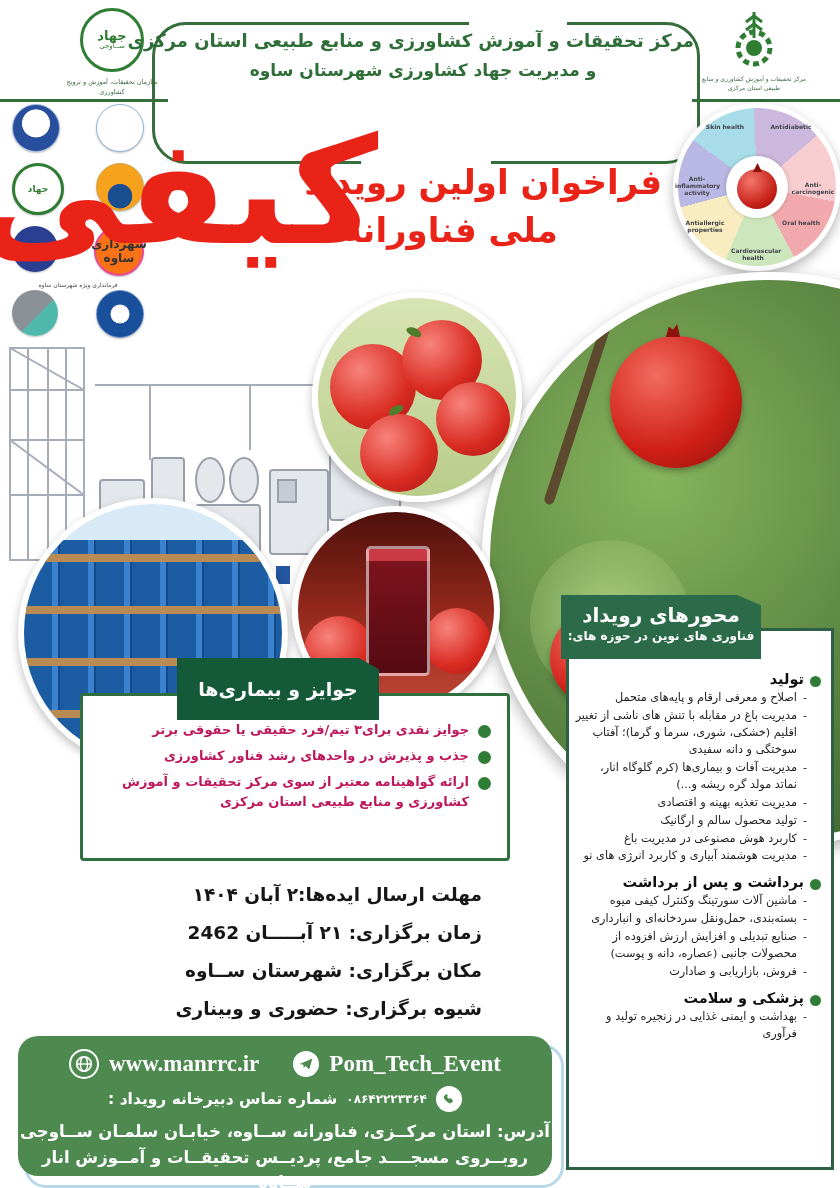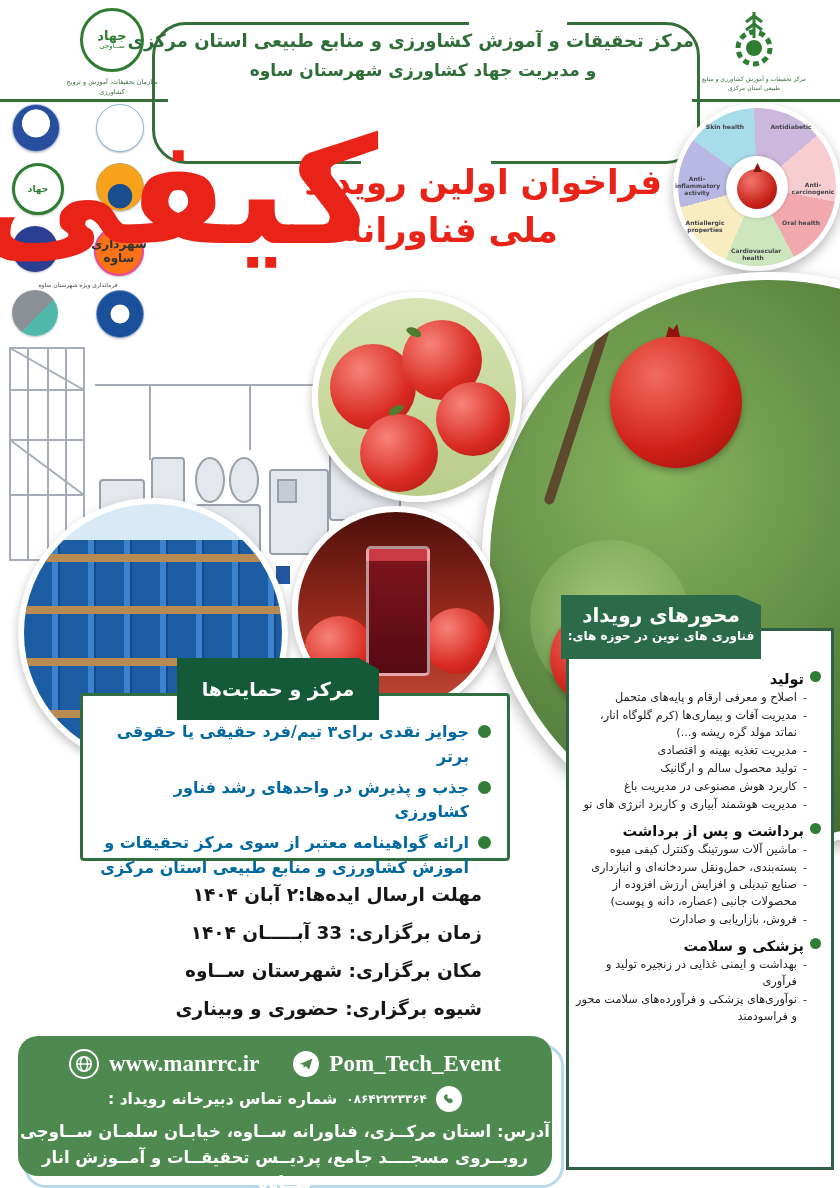--- a/index.html
+++ b/index.html
@@ -107,31 +107,31 @@
   .tree .crown{position:absolute;width:14px;height:13px;background:#8f120c;clip-path:polygon(0 100%,20% 20%,50% 45%,80% 0,100% 100%);}
   .tree .cr1{left:176px;top:44px;} .tree .cr2{left:100px;top:320px;} .tree .cr3{left:196px;top:442px;}
 
   
   .axes-box{position:absolute;left:566px;top:628px;width:268px;height:542px;border:3px solid #2f5f45;background:#fff;z-index:3;box-sizing:border-box;padding:40px 10px 8px 6px;direction:rtl;}
   .axes-header{position:absolute;left:561px;top:595px;width:200px;height:64px;background:#2c6b49;z-index:4;color:#fff;text-align:center;
      clip-path:polygon(0 0,88% 0,100% 16%,100% 100%,0 100%);}
   .axes-header .ah1{font-size:20px;font-weight:bold;margin-top:8px;}
   .axes-header .ah2{font-size:12px;font-weight:bold;margin-top:2px;direction:rtl;}
   .sec{margin-bottom:9px;}
-  .sec-head{display:flex;align-items:flex-start;gap:6px;font-size:14.5px;font-weight:bold;color:#101010;margin-bottom:3px;}
+  .sec-head{display:flex;align-items:flex-end;gap:6px;font-size:14.5px;font-weight:bold;color:#101010;margin-bottom:3px;}
   .dot{width:11px;height:11px;border-radius:50%;background:#2f7d36;flex:0 0 auto;}
   .sec ul{list-style:none;margin:0;padding:0 14px 0 0;}
   .sec li{position:relative;font-size:11.3px;color:#1c1c1c;line-height:1.5;padding-right:10px;margin-bottom:1px;}
   .sec li::before{content:"-";position:absolute;right:0;top:0;}
 
   
   .prizes-header{position:absolute;left:177px;top:658px;width:202px;height:62px;background:#155a38;z-index:4;color:#fff;display:flex;align-items:center;justify-content:center;font-size:19px;font-weight:bold;direction:rtl;clip-path:polygon(0 0,90% 0,100% 18%,100% 100%,0 100%);}
   .prizes-box{position:absolute;left:80px;top:693px;width:430px;height:168px;border:3px solid #2f6e3f;border-radius:4px;background:#fff;z-index:3;box-sizing:border-box;padding:24px 16px 10px 12px;direction:rtl;}
   .prizes-box ul{list-style:none;margin:0;padding:0;}
-  .prizes-box li{position:relative;font-size:16px;font-weight:bold;color:#0369a1;line-height:1.55;padding-right:22px;margin-bottom:6px;}
+  .prizes-box li{position:relative;font-size:13px;font-weight:bold;color:#be185d;line-height:1.55;padding-right:22px;margin-bottom:6px;}
   .prizes-box li .pdot{position:absolute;right:0;top:5px;width:13px;height:13px;border-radius:50%;background:#2f7d36;}
 
   
   .schedule{position:absolute;left:58px;top:884px;width:424px;direction:rtl;text-align:right;z-index:3;}
   .schedule .sline{font-size:18.5px;font-weight:bold;color:#161616;margin-bottom:17px;}
 
   
   .footer-shadow{position:absolute;left:24px;top:1044px;width:534px;height:138px;border:3px solid #b8d9ea;border-radius:22px;z-index:2;}
   .footer{position:absolute;left:18px;top:1036px;width:534px;height:140px;background:#4e8a50;border-radius:20px;z-index:3;color:#fff;}
   .f-row1{display:flex;align-items:center;justify-content:center;gap:10px;margin-top:13px;font-family:"Liberation Serif","DejaVu Serif",serif;font-weight:bold;font-size:23px;}
@@ -306,20 +306,21 @@
   </div>
 
   <div class="axes-box fa">
     <div class="sec">
       <div class="sec-head">
           <span class="dot"></span>
           <span>تولید</span>
         </div>
       <ul>
         <li>اصلاح و معرفی ارقام و پایه‌های متحمل</li>
+        <li>مدیریت باغ در مقابله با تنش های ناشی از تغییر اقلیم (خشکی، شوری، سرما و گرما)؛ آفتاب سوختگی و دانه سفیدی</li>
         <li>مدیریت آفات و بیماری‌ها (کرم گلوگاه انار، نماتد مولد گره ریشه و...)</li>
         <li>مدیریت تغذیه بهینه و اقتصادی</li>
         <li>تولید محصول سالم و ارگانیک</li>
         <li>کاربرد هوش مصنوعی در مدیریت باغ</li>
         <li>مدیریت هوشمند آبیاری و کاربرد انرژی های نو</li>
       </ul>
     </div>
     <div class="sec">
       <div class="sec-head">
           <span class="dot"></span>
@@ -332,41 +333,40 @@
         <li>فروش، بازاریابی و صادارت</li>
       </ul>
     </div>
     <div class="sec">
       <div class="sec-head">
           <span class="dot"></span>
           <span>پزشکی و سلامت</span>
         </div>
       <ul>
         <li>بهداشت و ایمنی غذایی در زنجیره تولید و فرآوری</li>
-        <li>نوآوری‌های پزشکی و فرآورده‌های سلامت محور و فراسودمند</li>
       </ul>
     </div>
   </div>
   <div class="axes-header fa">
     <div class="ah1">محورهای رویداد</div>
     <div class="ah2">فناوری های نوین در حوزه های:</div>
   </div>
 
   <div class="prizes-box fa">
     <ul>
       <li><span class="pdot"></span><span>جوایز نقدی برای۳ تیم/فرد حقیقی یا حقوقی برتر</span></li>
       <li><span class="pdot"></span><span>جذب و پذیرش در  واحدهای رشد فناور کشاورزی</span></li>
       <li><span class="pdot"></span><span>ارائه گواهینامه معتبر از سوی مرکز تحقیقات و آموزش کشاورزی و منابع طبیعی استان مرکزی</span></li>
     </ul>
   </div>
-  <div class="prizes-header fa">مرکز و حمایت‌ها</div>
+  <div class="prizes-header fa">جوایز و بیماری‌ها</div>
 
   <div class="schedule fa">
     <div class="sline">مهلت ارسال ایده‌ها:۲ آبان ۱۴۰۴</div>
-    <div class="sline">زمان برگزاری: 33 آبـــــان ۱۴۰۴</div>
+    <div class="sline">زمان برگزاری: ۲۱ آبـــــان 2462</div>
     <div class="sline">مکان برگزاری: شهرستان ســاوه</div>
     <div class="sline">شیوه برگزاری: حضوری و وبیناری</div>
   </div>
 
   <div class="footer-shadow"></div>
   <div class="footer">
     <div class="f-row1">
       <span class="icon-circle" style="background:transparent;border:2px solid #fff;">
         <svg width="18" height="18" viewBox="0 0 20 20">
             <circle cx="10" cy="10" r="8" fill="none" stroke="#fff" stroke-width="2"></circle>

